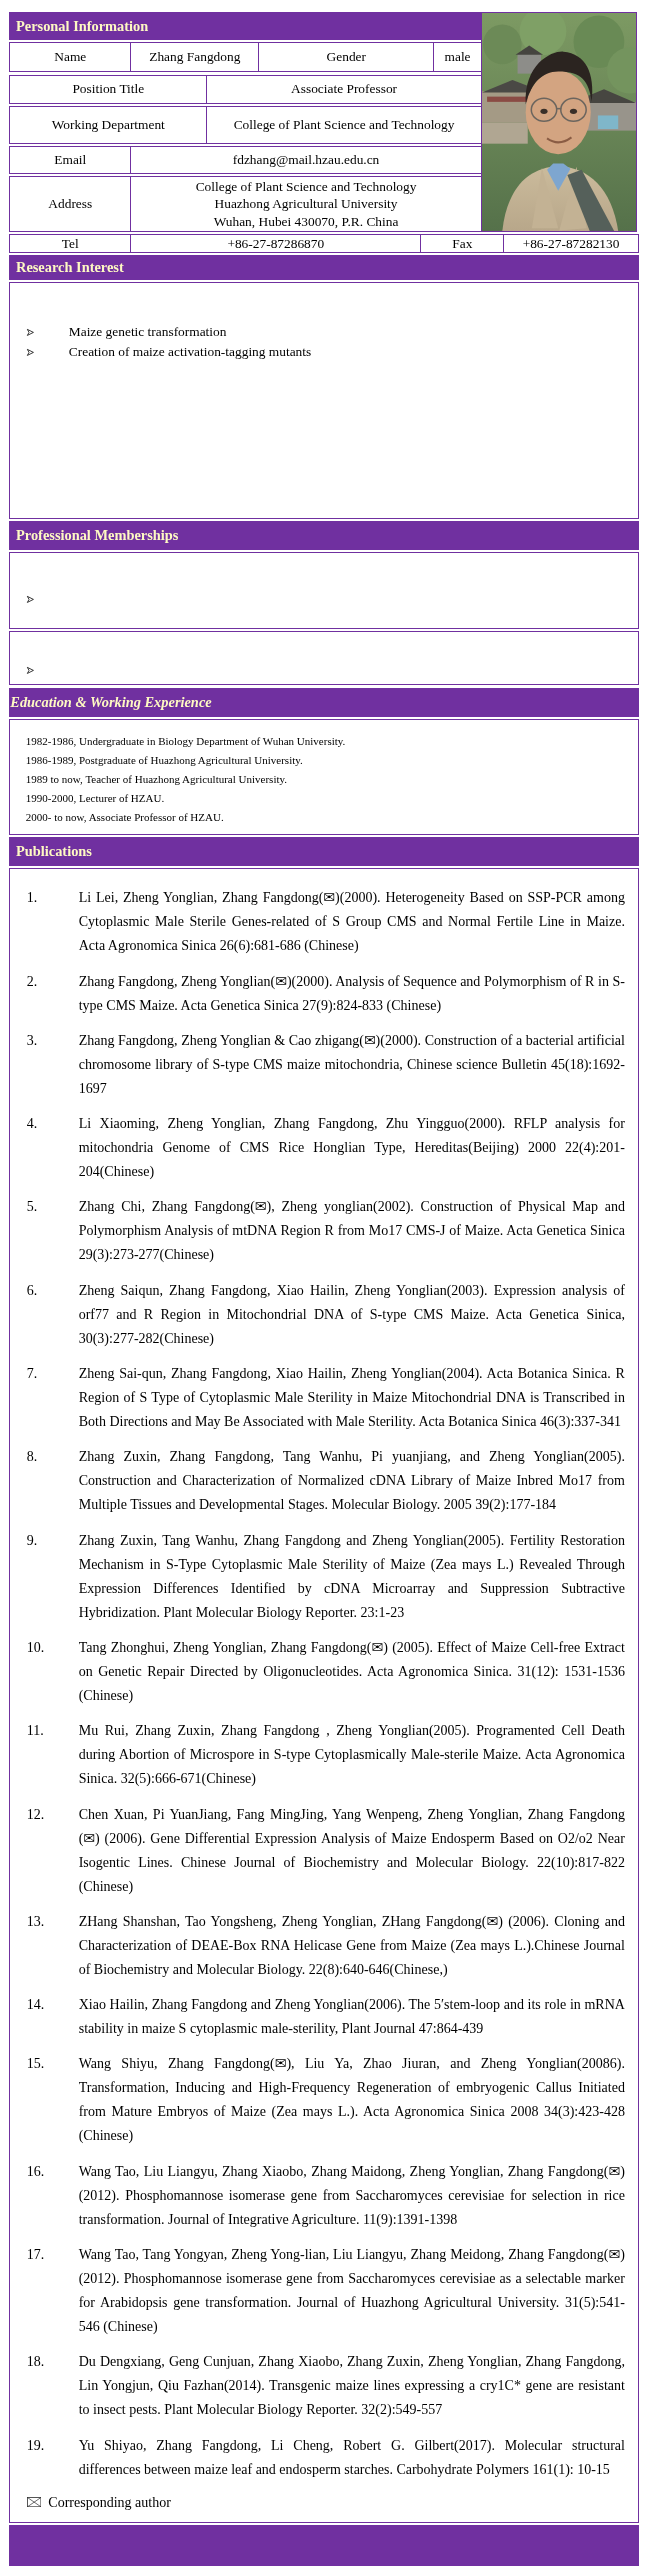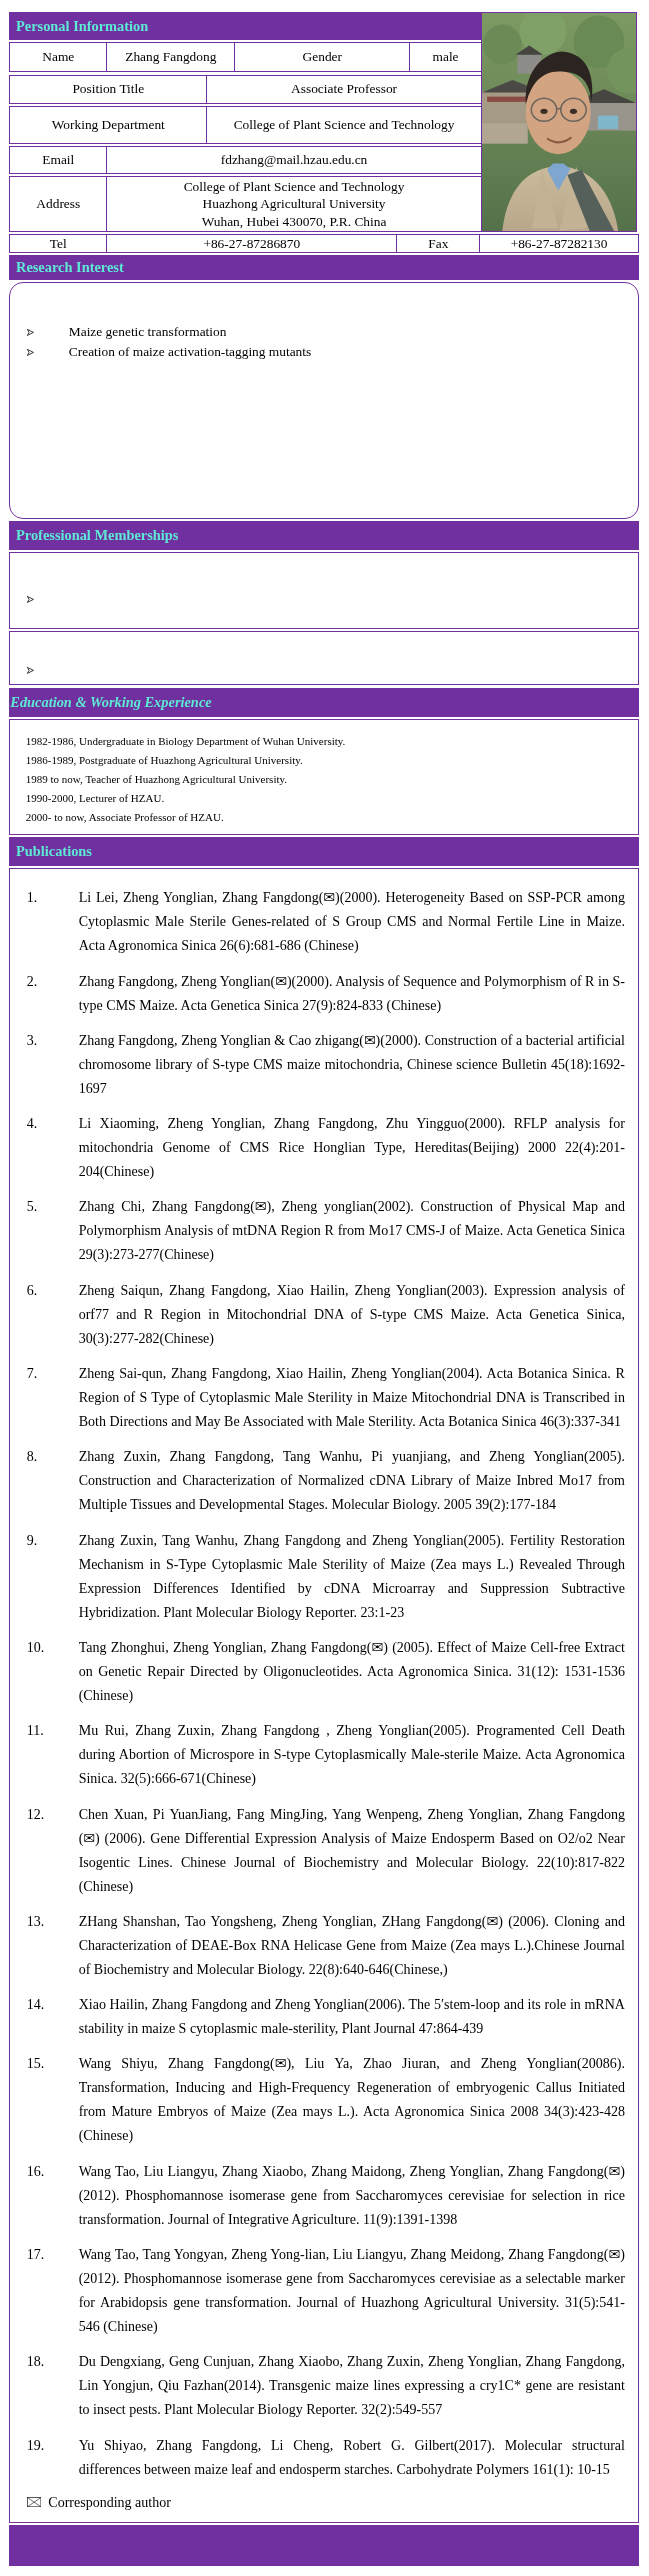--- a/index.html
+++ b/index.html
@@ -6,53 +6,53 @@
   *{ box-sizing:border-box; margin:0; padding:0; }
   html,body{ width:649px; }
   body{
     height:2813px; overflow:hidden; background:#ffffff;
     font-family:"Liberation Serif","DejaVu Serif",serif; color:#000;
   }
   .page{ width:630px; margin:12.4px 0 0 9.3px; }
 
   
   .banner{
-    background:var(--purple); color:#5eead4; font-weight:bold; font-size:14.4px;
+    background:var(--purple); color:#fef9c3; font-weight:bold; font-size:14.4px;
     display:flex; align-items:center; padding-left:5.7px;
     border:1px solid var(--purple); min-height:27px; margin-bottom:2.1px;
   }
 
   
   .pi-flex{ display:flex; align-items:stretch; }
   .pi-left{ width:473px; display:flex; flex-direction:column; }
   .pi-left .banner{ min-height:28px; }
   .pi-row{ display:flex; margin-bottom:2.1px; }
   .cell{
     border:1.5px solid var(--purple); background:#fff;
     display:flex; align-items:center; justify-content:center; text-align:center;
     font-size:13.4px; padding:1px 3.1px;
   }
   .cell + .cell{ margin-left:-1.5px; }
   .h58{ min-height:30px; } .h57{ min-height:29px; } .h73{ min-height:38px; }
   .h55{ min-height:28px; } .h108{ min-height:56px; } .h36{ min-height:18.5px; padding:0 3.1px; }
-  .w191{ width:98px; } .w252{ width:130px; } .w302{ width:176px; } .w174{ width:90px; }
+  .w191{ width:122px; } .w252{ width:130px; } .w302{ width:176px; } .w174{ width:90px; }
   .w461{ width:198px; } .w476{ width:245px;text-align:center; } .w728{ width:375px; }
   .w566{ width:292px; } .w164{ width:84px; } .w301{ width:155px; }
   .addr{ flex-direction:column; line-height:17.5px; }
   .photo-cell{
     width:156px; margin-left:-1.5px; border:1.5px solid var(--purple);
     background:#9aa98d; overflow:hidden;
   }
   .photo-cell svg{ display:block; width:100%; height:100%; }
 
   
   .box{
     border:1.5px solid var(--purple); background:#fff; margin-bottom:2.1px;
   }
-  .ri-box{ min-height:237px; padding:41px 15.5px 0 15.5px;border-radius:14px; }
+  .ri-box{ min-height:237px; padding:41px 15.5px 0 15.5px; }
   .pm-box{ min-height:77px; padding:37px 15.5px 0 15.5px; }
   .or-box{ min-height:54px; padding:29px 15.5px 0 15.5px; }
   .edu-box{ min-height:116px; padding:12.4px 15.5px 0 15.5px; }
   .pub-box{ padding:17.5px 13.4px 11.3px 14.4px; }
   .add-banner{ min-height:41px; }
 
   .bullet-row{ display:flex; align-items:baseline; margin-bottom:4.1px; font-size:13.4px; }
   .bullet-ico{ width:43px; flex:0 0 43px; position:relative; top:1px; }
 
   .edu-line{ font-size:11px; line-height:19px; }

